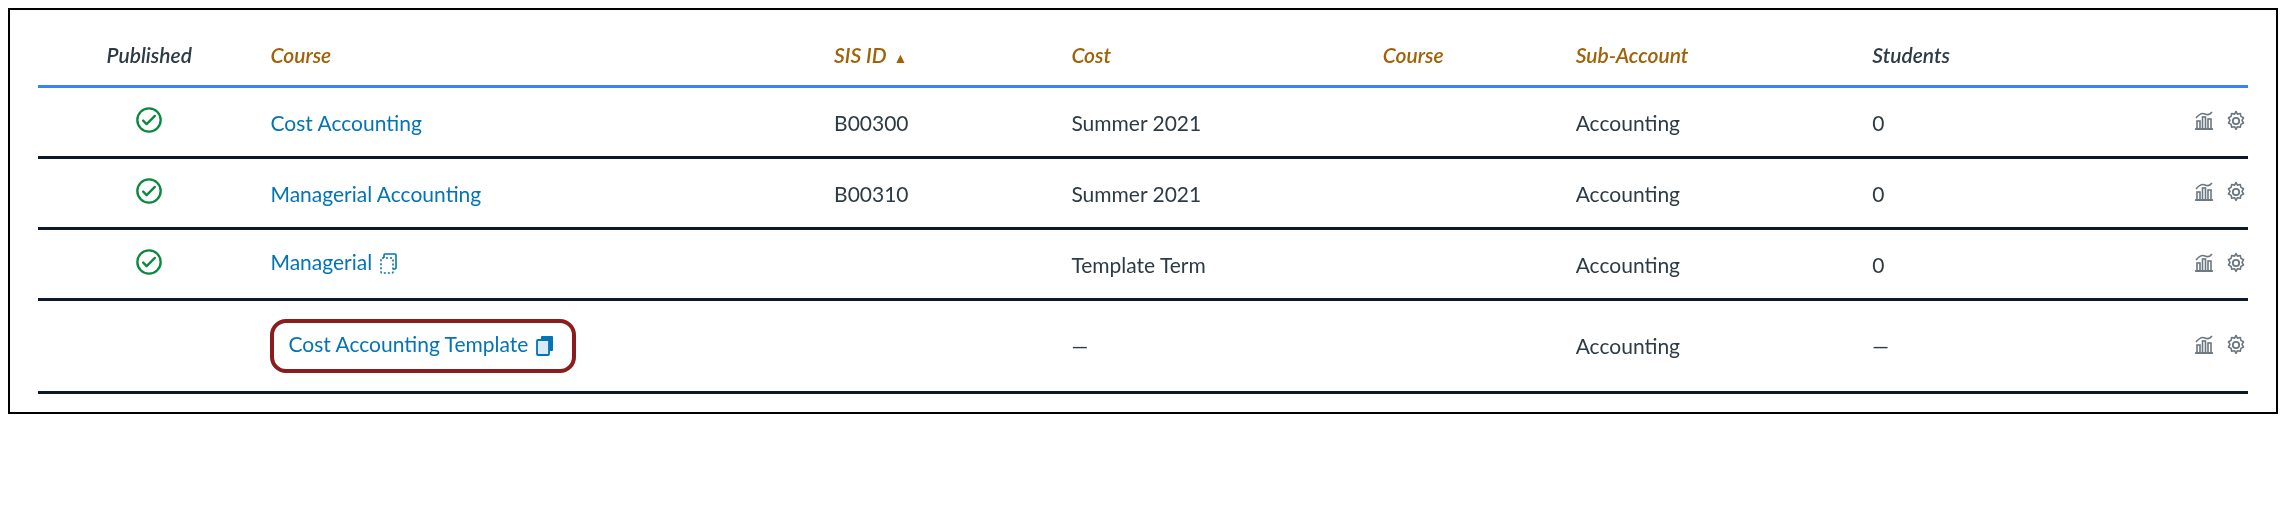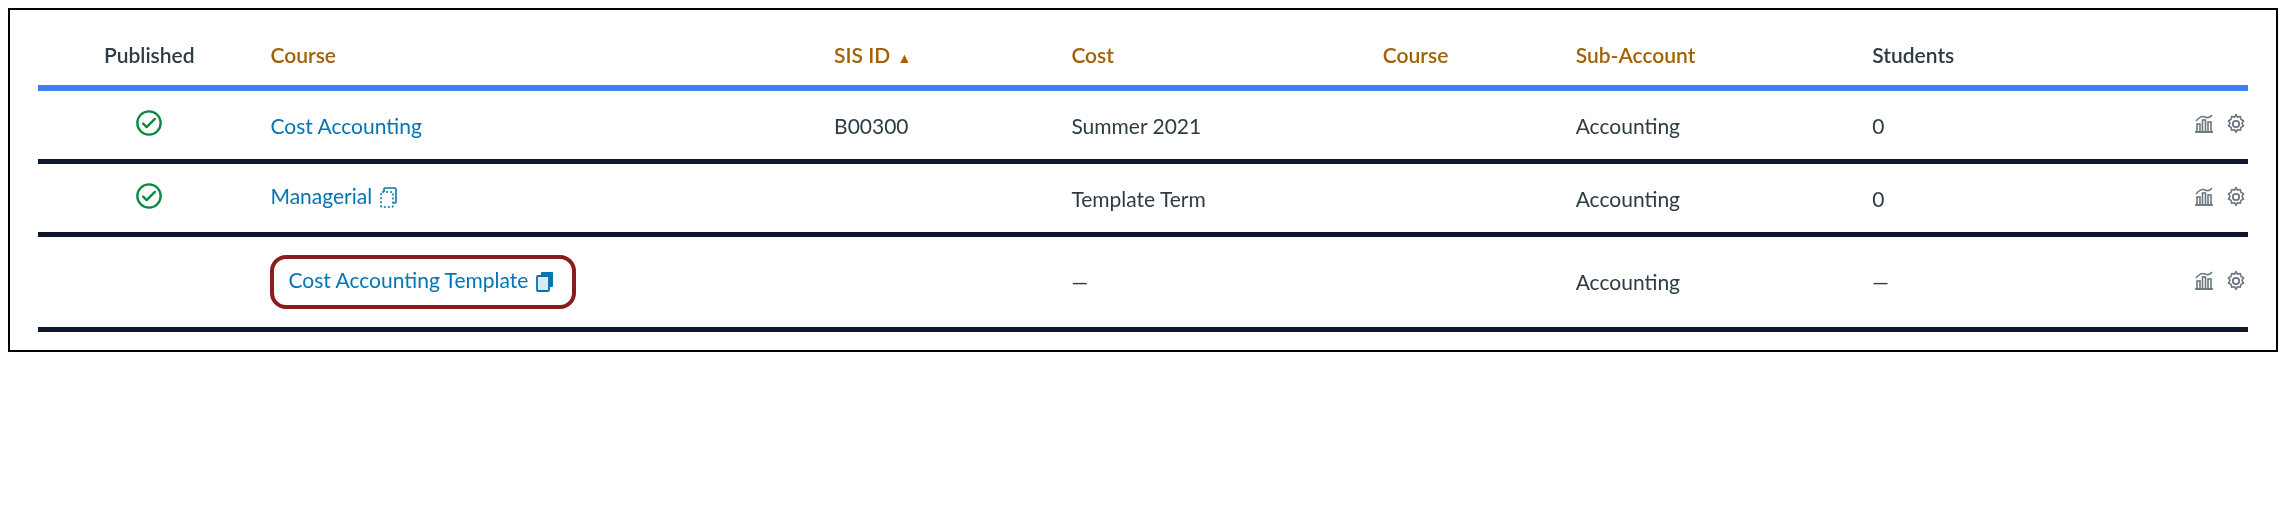--- a/index.html
+++ b/index.html
@@ -15,32 +15,33 @@
       padding: 18px 28px;
     }
     table {
       width: 100%;
       border-collapse: collapse;
     }
     thead th {
       text-align: left;
       font-weight: 600;
       padding: 14px 10px 18px 10px;
-      border-bottom: 6px solid #3b82f6;
+      border-bottom: 3px solid #3b82f6;
       color: #2d3b45;
       font-size: 21px;
+      font-style: italic;
     }
     thead th.link-header {
       color: #a16207;
       font-weight: 600;
       cursor: pointer;
     }
     tbody td {
       padding: 18px 10px;
-      border-bottom: 5px solid #0f172a;
+      border-bottom: 3px solid #0f172a;
       vertical-align: middle;
       color: #2d3b45;
     }
     .col-published { width: 150px; text-align: center; }
     .col-course    { width: 380px; }
     .col-sis       { width: 160px; }
     .col-term      { width: 210px; }
     .col-teacher   { width: 130px; }
     .col-subacct   { width: 200px; }
     .col-students  { width: 160px; }
@@ -113,20 +114,36 @@
           <td class="col-actions actions-cell"><span class="action-icon"><svg width="24" height="24" viewBox="0 0 24 24">
                 <use href="#svg-stats"></use>
               </svg></span><span class="action-icon"><svg width="24" height="24" viewBox="0 0 24 24">
                 <use href="#svg-gear"></use>
               </svg></span></td>
         </tr>
         <tr>
           <td class="published-cell col-published"><span class="check-icon"><svg width="28" height="28" viewBox="0 0 24 24">
                 <use href="#svg-check"></use>
               </svg></span></td>
+          <td class="col-course"><a href="#" class="course-link">Managerial Accounting</a></td>
+          <td class="col-sis">B00310</td>
+          <td class="col-term">Summer 2021</td>
+          <td class="col-teacher"></td>
+          <td class="col-subacct">Accounting</td>
+          <td class="col-students">0</td>
+          <td class="col-actions actions-cell"><span class="action-icon"><svg width="24" height="24" viewBox="0 0 24 24">
+                <use href="#svg-stats"></use>
+              </svg></span><span class="action-icon"><svg width="24" height="24" viewBox="0 0 24 24">
+                <use href="#svg-gear"></use>
+              </svg></span></td>
+        </tr>
+        <tr>
+          <td class="published-cell col-published"><span class="check-icon"><svg width="28" height="28" viewBox="0 0 24 24">
+                <use href="#svg-check"></use>
+              </svg></span></td>
           <td class="col-course"><a href="#" class="course-link">Managerial</a><span class="inline-icon"><svg width="24" height="24" viewBox="0 0 24 24">
                 <use href="#svg-blueprint"></use>
               </svg></span></td>
           <td class="col-sis"></td>
           <td class="col-term">Template Term</td>
           <td class="col-teacher"></td>
           <td class="col-subacct">Accounting</td>
           <td class="col-students">0</td>
           <td class="col-actions actions-cell"><span class="action-icon"><svg width="24" height="24" viewBox="0 0 24 24">
                 <use href="#svg-stats"></use>

